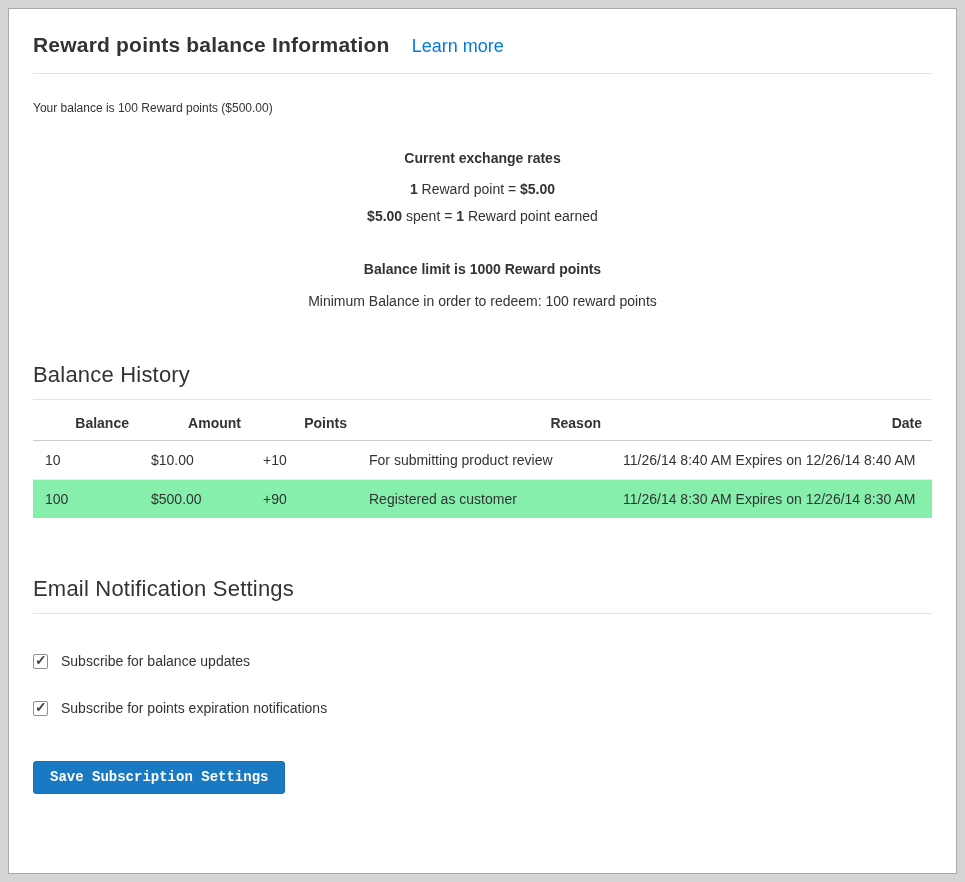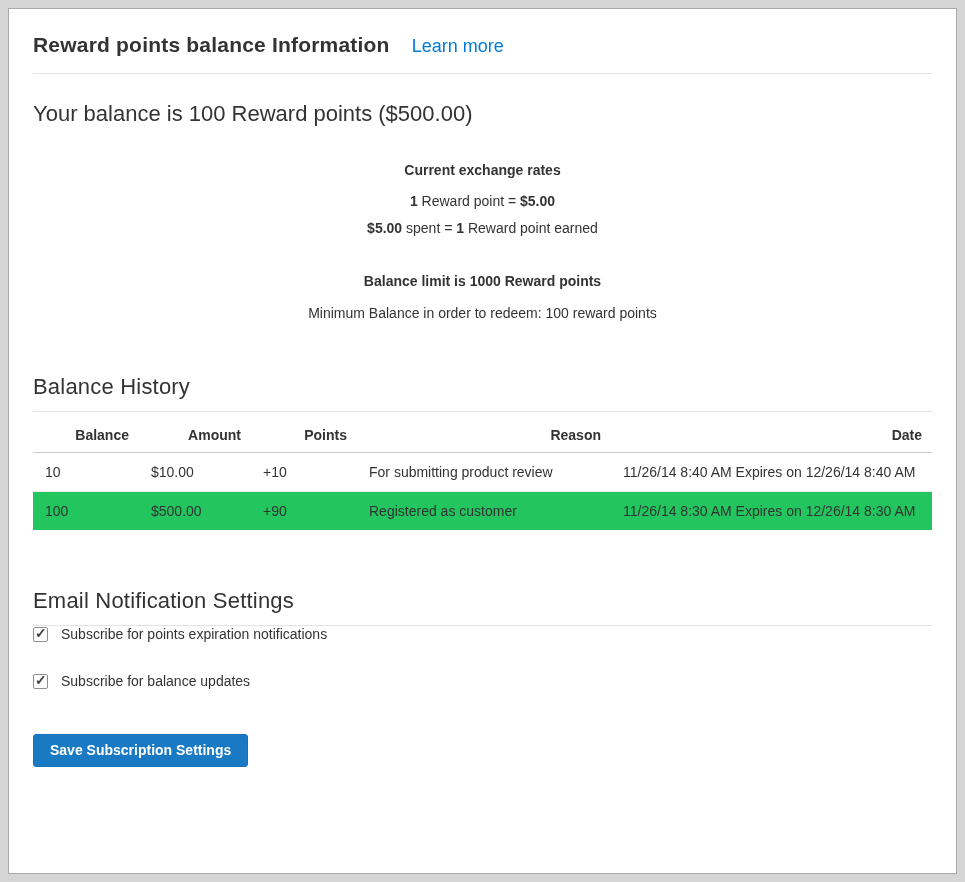--- a/index.html
+++ b/index.html
@@ -41,21 +41,21 @@
     color: #007bdb;
     text-decoration: none;
     cursor: pointer;
   }
   hr.divider {
     border: none;
     border-top: 1px solid #e3e3e3;
     margin: 0;
   }
   .balance-summary {
-    font-size: 22px;
+    font-size: 12px;
     font-weight: 400;
     margin: 27px 0 0 0;
   }
   .info-block { margin-top: 34px; font-size: 14px; line-height: 1.32; text-align: center; }
   .info-block .b-heading {
     font-weight: 700;
     margin: 0 0 13px 0;
   }
   .info-block p { margin: 0; }
   .rates-lines p { margin: 8px; line-height: 1.35; }
@@ -74,21 +74,21 @@
   }
   table.history th {
     text-align: right;
     font-weight: 700;
     padding: 15px 10px 9px 12px;
   }
   table.history thead tr { border-bottom: 1px solid #cccccc; }
   table.history td {
     padding: 11px 10px 11px 12px;
   }
-  table.history tbody tr.stripe { background: #22c55e; }
+  table.history tbody tr.stripe { background: #86efac; }
   table.history tbody tr + tr { border-top: 1px solid #ececec; }
   .email-section h2 { margin-top: 58px; }
   .option-row {
     display: flex;
     align-items: center;
     gap: 13px;
     margin-top: 0;
   }
   .option-row.first { margin-top: 39px; }
   .option-row + .option-row { margin-top: 31px; }
@@ -114,21 +114,21 @@
     font-weight: 700;
     color: #444;
   }
   .option-label { font-size: 14px; cursor: default; }
   button.primary {
     margin-top: 45px;
     background: #1979c3;
     border: 1px solid #1470b8;
     border-radius: 3px;
     color: #fff;
-    font-family: Liberation Sans, sans-serif;
+    font-family: Liberation Mono, monospace;
     font-size: 14px;
     font-weight: 600;
     padding: 7px 16px 8px 16px;
     cursor: pointer;
     text-align: right;
   }
 </style>
 </head>
 <body>
 
@@ -192,27 +192,27 @@
           <td>Registered as customer</td>
           <td>11/26/14 8:30 AM Expires on 12/26/14 8:30 AM</td>
         </tr>
       </tbody>
     </table>
 
     <div class="email-section">
       <h2 class="section-title">Email Notification Settings</h2>
       <hr class="divider">
 
+      <div class="option-row first">
+        <input type="checkbox" checked="" style="">
+        <span class="option-label">Subscribe for balance updates</span>
+      </div>
+
       <div class="option-row">
         <input type="checkbox" checked="" style="">
         <span class="option-label">Subscribe for points expiration notifications</span>
       </div>
 
-      <div class="option-row first">
-        <input type="checkbox" checked="" style="">
-        <span class="option-label">Subscribe for balance updates</span>
-      </div>
-
       <button class="primary">Save Subscription Settings</button>
     </div>
 
   </div>
 </div>
 
 </body></html>

